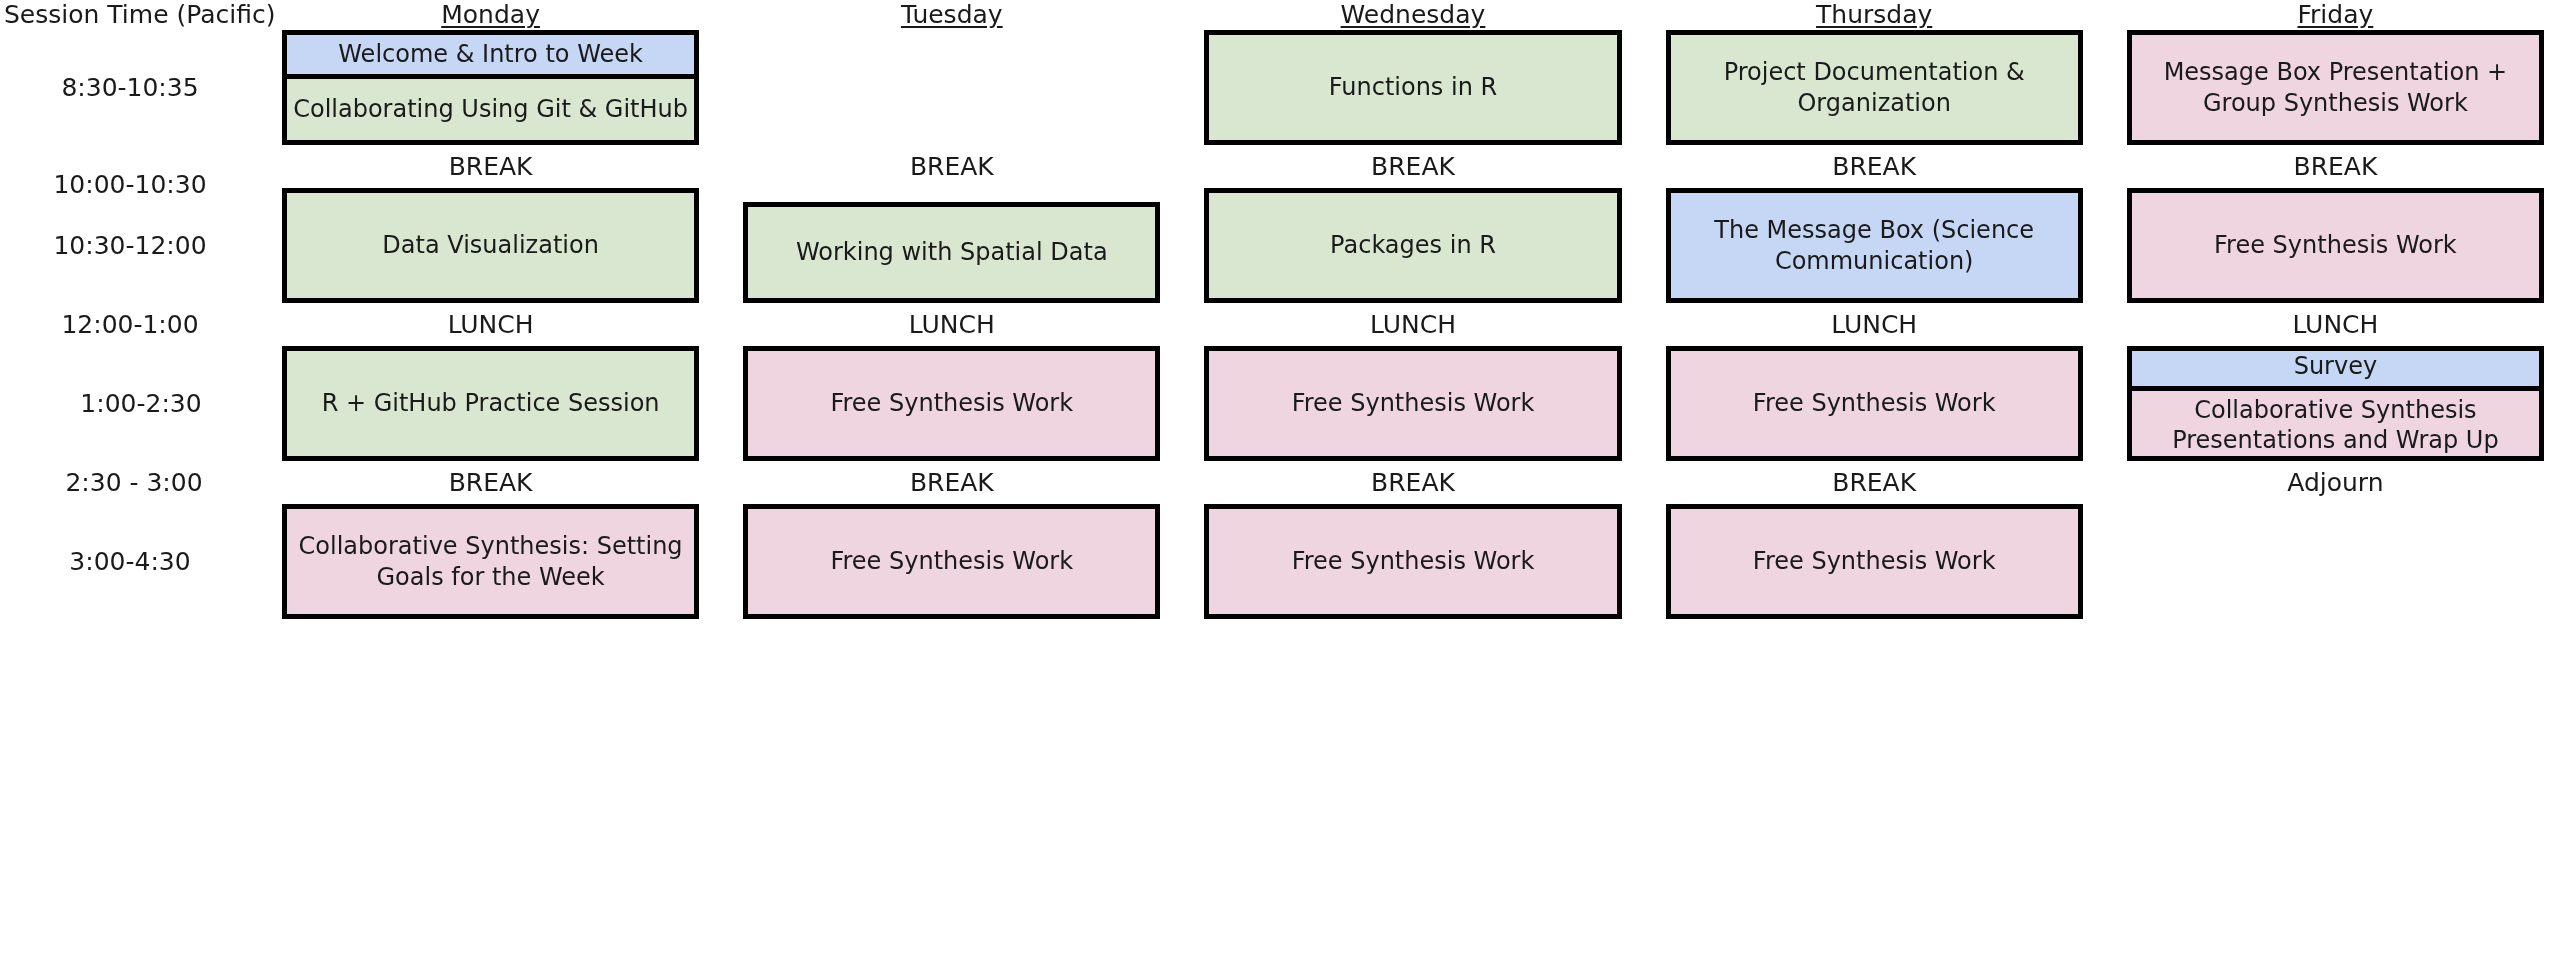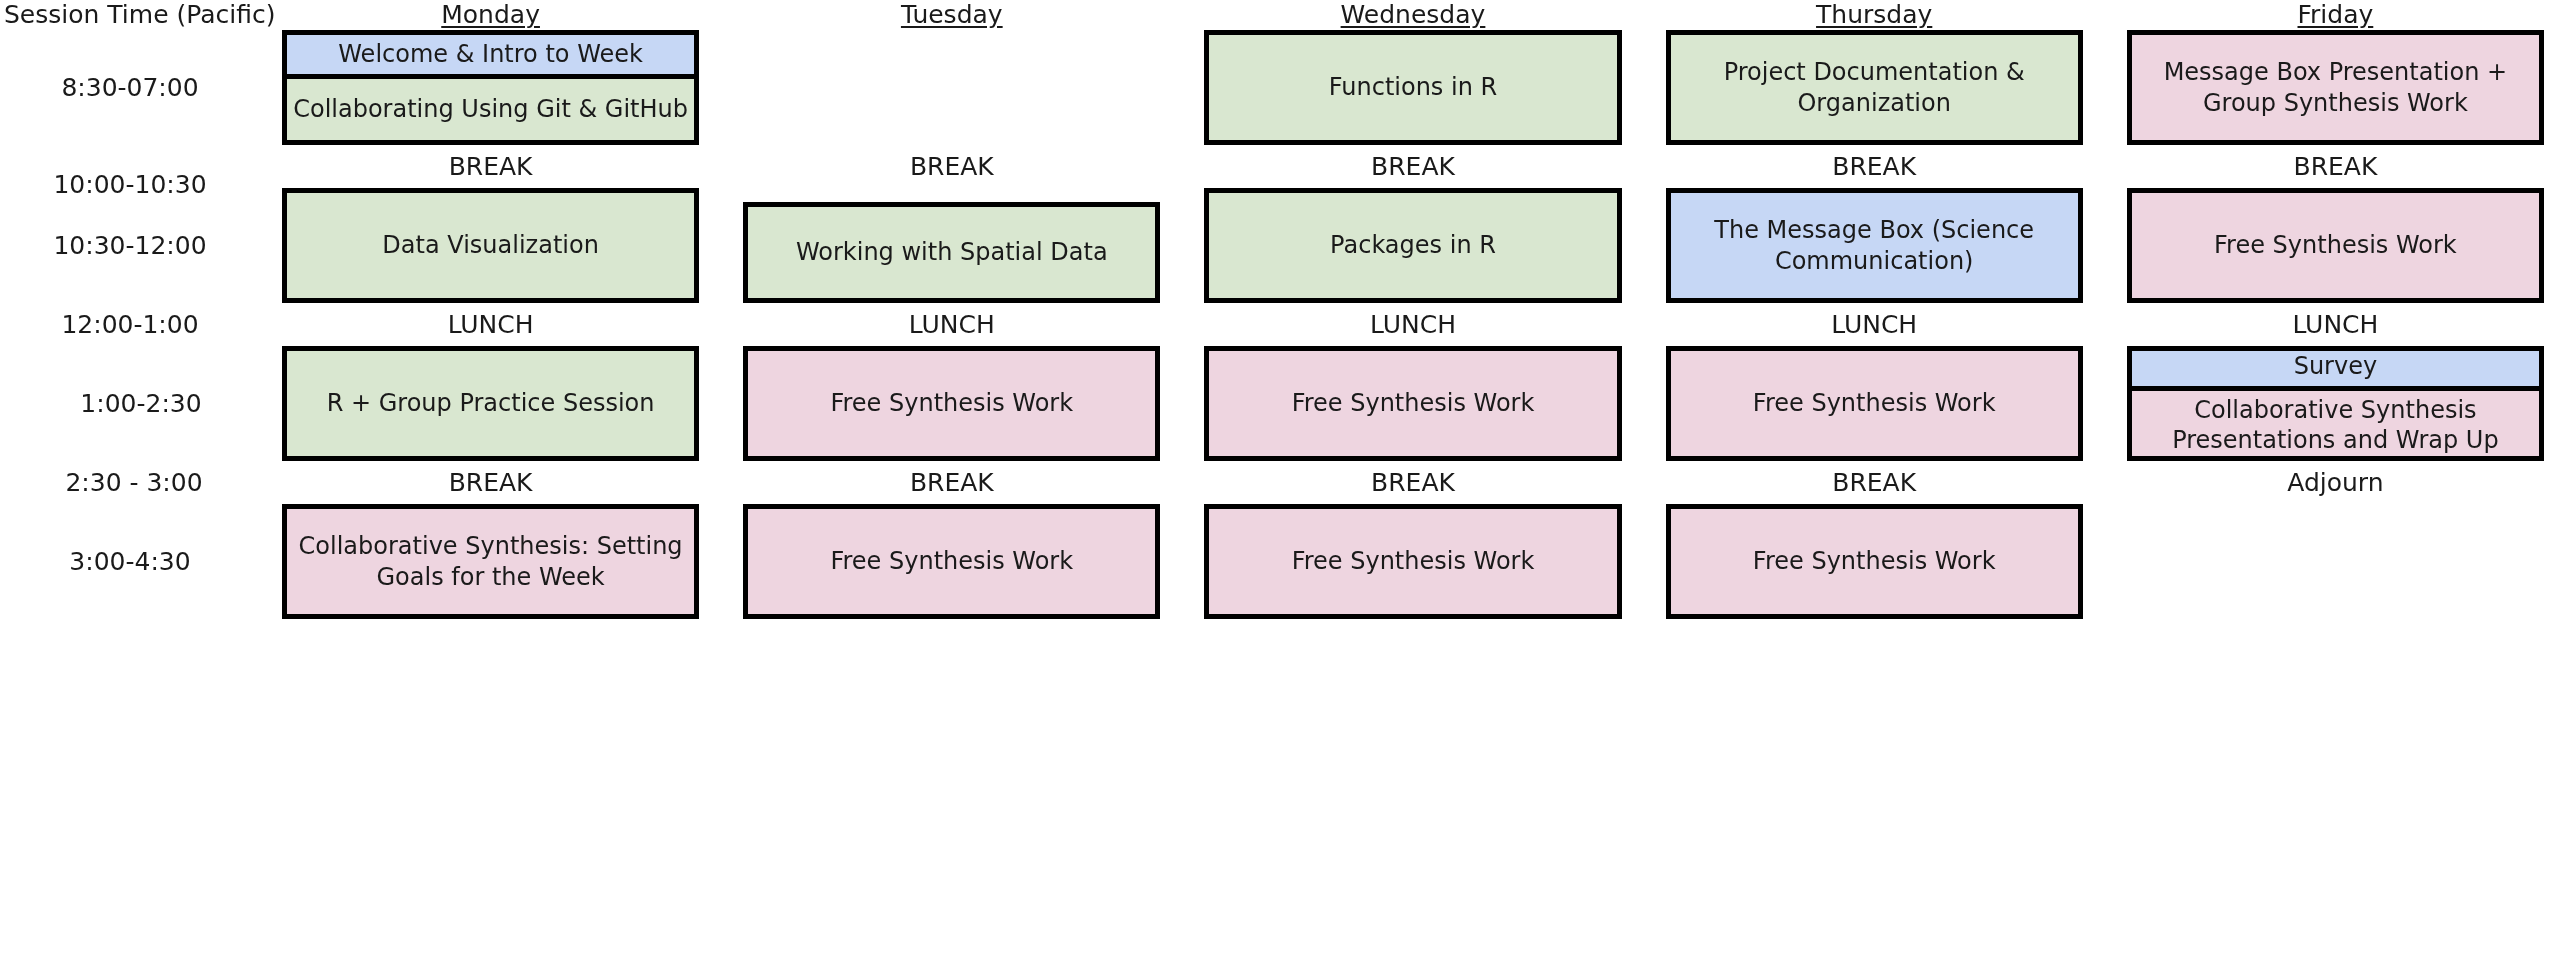--- a/index.html
+++ b/index.html
@@ -122,21 +122,21 @@
   <div class="day-head" style="grid-column:4;">
     <span>Wednesday</span>
   </div>
   <div class="day-head" style="grid-column:5;">
     <span>Thursday</span>
   </div>
   <div class="day-head" style="grid-column:6;">
     <span>Friday</span>
   </div>
 
-<div class="time-label" style="grid-row: 2;">8:30-07:00</div>
+<div class="time-label" style="grid-row: 2;">8:30-10:35</div>
     <div class="cell" style="grid-area: 2 / 2;">
       <div class="box">
         <div class="seg blue top" style="flex: 0 0 38%;">Welcome &amp; Intro to Week</div>
         <div class="seg green" style="flex: 1 1 auto;">Collaborating Using Git &amp; GitHub</div>
       </div>
     </div>
     <div class="cell" style="grid-area: 2 / 4;">
       <div class="box single green">Functions in R</div>
     </div>
     <div class="cell" style="grid-area: 2 / 5;">
@@ -168,21 +168,21 @@
       <div class="box single pink">Free Synthesis Work</div>
     </div>
     <div class="time-label" style="grid-row: 5;">12:00-1:00</div>
     <div class="interstitial" style="grid-area: 5 / 2;">LUNCH</div>
     <div class="interstitial" style="grid-area: 5 / 3;">LUNCH</div>
     <div class="interstitial" style="grid-area: 5 / 4;">LUNCH</div>
     <div class="interstitial" style="grid-area: 5 / 5;">LUNCH</div>
     <div class="interstitial" style="grid-area: 5 / 6;">LUNCH</div>
     <div class="time-label" style="grid-row: 6; margin-left: 22px;">1:00-2:30</div>
     <div class="cell" style="grid-area: 6 / 2;">
-      <div class="box single green">R + Group Practice Session</div>
+      <div class="box single green">R + GitHub Practice Session</div>
     </div>
     <div class="cell" style="grid-area: 6 / 3;">
       <div class="box single pink">Free Synthesis Work</div>
     </div>
     <div class="cell" style="grid-area: 6 / 4;">
       <div class="box single pink">Free Synthesis Work</div>
     </div>
     <div class="cell" style="grid-area: 6 / 5;">
       <div class="box single pink">Free Synthesis Work</div>
     </div>

